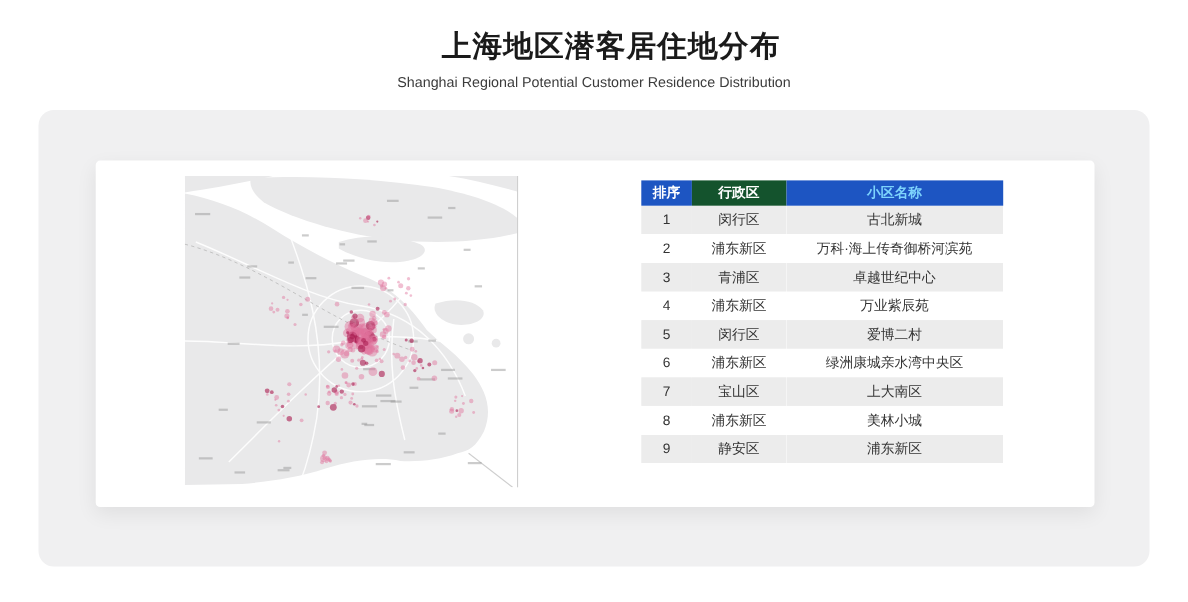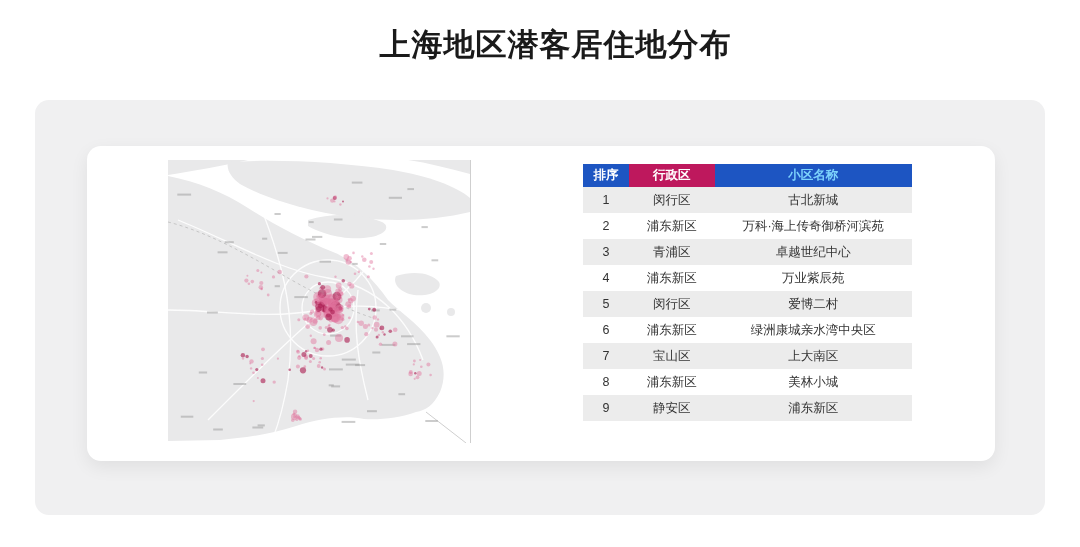--- a/index.html
+++ b/index.html
@@ -1,28 +1,28 @@
 <!DOCTYPE html>
 <html><head>
 <meta charset="utf-8">
 <style>
   * { margin:0; padding:0; box-sizing:border-box; }
   html,body { width:1080px; height:547px; background:#ffffff; overflow:hidden;
     font-family:"Liberation Sans","DejaVu Sans",sans-serif; }
   .page { position:relative; width:1080px; height:547px; background:#ffffff; }
 
   .hdr { position:absolute; top:24px; left:0; width:1080px; text-align:center; }
-  .hdr h1 { font-size:31px; font-weight:700; color:#1a1a1a; letter-spacing:1px;padding-left:31px; }
+  .hdr h1 { font-size:27px; font-weight:700; color:#1a1a1a; letter-spacing:1px;padding-left:31px; }
   .hdr .sub { margin-top:7px; font-size:13px; color:#3c3c3c; }
 
   .panel { position:absolute; left:35px; top:100px; width:1010px; height:415px;
     background:#f0f0f1; border-radius:14px; }
 
   .card { position:absolute; left:52px; top:46px; width:908px; height:315px;
-    background:#ffffff; border-radius:14px;
+    background:#ffffff; border-radius:4px;
     box-shadow:0 6px 18px rgba(0,0,0,0.07); }
 
   .map-wrap { position:absolute; left:81px; top:14px; width:303px; height:283px;
     border-right:1px solid #cfcfcf; }
   .map-wrap svg { display:block; }
 
   .tbl { position:absolute; left:496px; top:18px; width:329px;
     border-collapse:collapse; table-layout:fixed; }
   .tbl th { background:var(--hdr-bg,#1d55c2); color:#ffffff; font-size:12.5px;
     font-weight:700; height:23px; text-align:center; padding:0 2px; }
@@ -31,20 +31,21 @@
   .tbl tr.alt td { background:#ececec; }
   .col-rank { width:14%; } .col-dist { width:26%; } .col-name { width:60%; }
 </style>
 </head>
 <body>
 
 <div class="page">
 
   <div class="hdr">
     <h1>上海地区潜客居住地分布</h1>
+    <div class="sub">Shanghai Regional Potential Customer Residence Distribution</div>
   </div>
 
   <div class="panel">
     <div class="card">
 
       <div class="map-wrap">
         <svg id="map-svg" width="302" height="283" viewBox="0 0 302 283">
 
           <rect x="0" y="0" width="302" height="283" fill="#ffffff"></rect>
           <g id="land-layer">
@@ -409,21 +410,21 @@
 
       <table class="tbl">
         <colgroup>
           <col class="col-rank">
             <col class="col-dist">
             <col class="col-name">
         </colgroup>
         <thead>
           <tr>
             <th style="background: rgb(29, 85, 194); color: rgb(255, 255, 255);">排序</th>
-            <th style="background: #be185d; color: rgb(255, 255, 255);">行政区</th>
+            <th style="background: #14532d; color: rgb(255, 255, 255);">行政区</th>
             <th style="background: rgb(29, 85, 194); color: #7dd3fc;">小区名称</th>
           </tr>
         </thead>
         <tbody id="tbl-body">
             <tr class="alt">
               <td>1</td>
               <td>闵行区</td>
               <td>古北新城</td>
             </tr>
             <tr>

